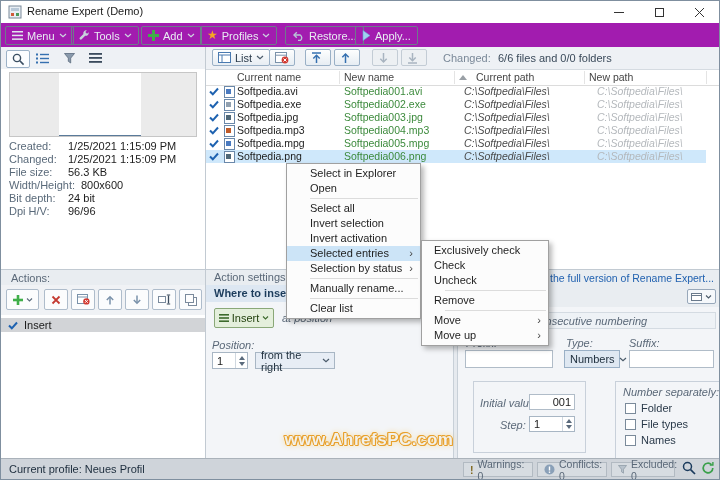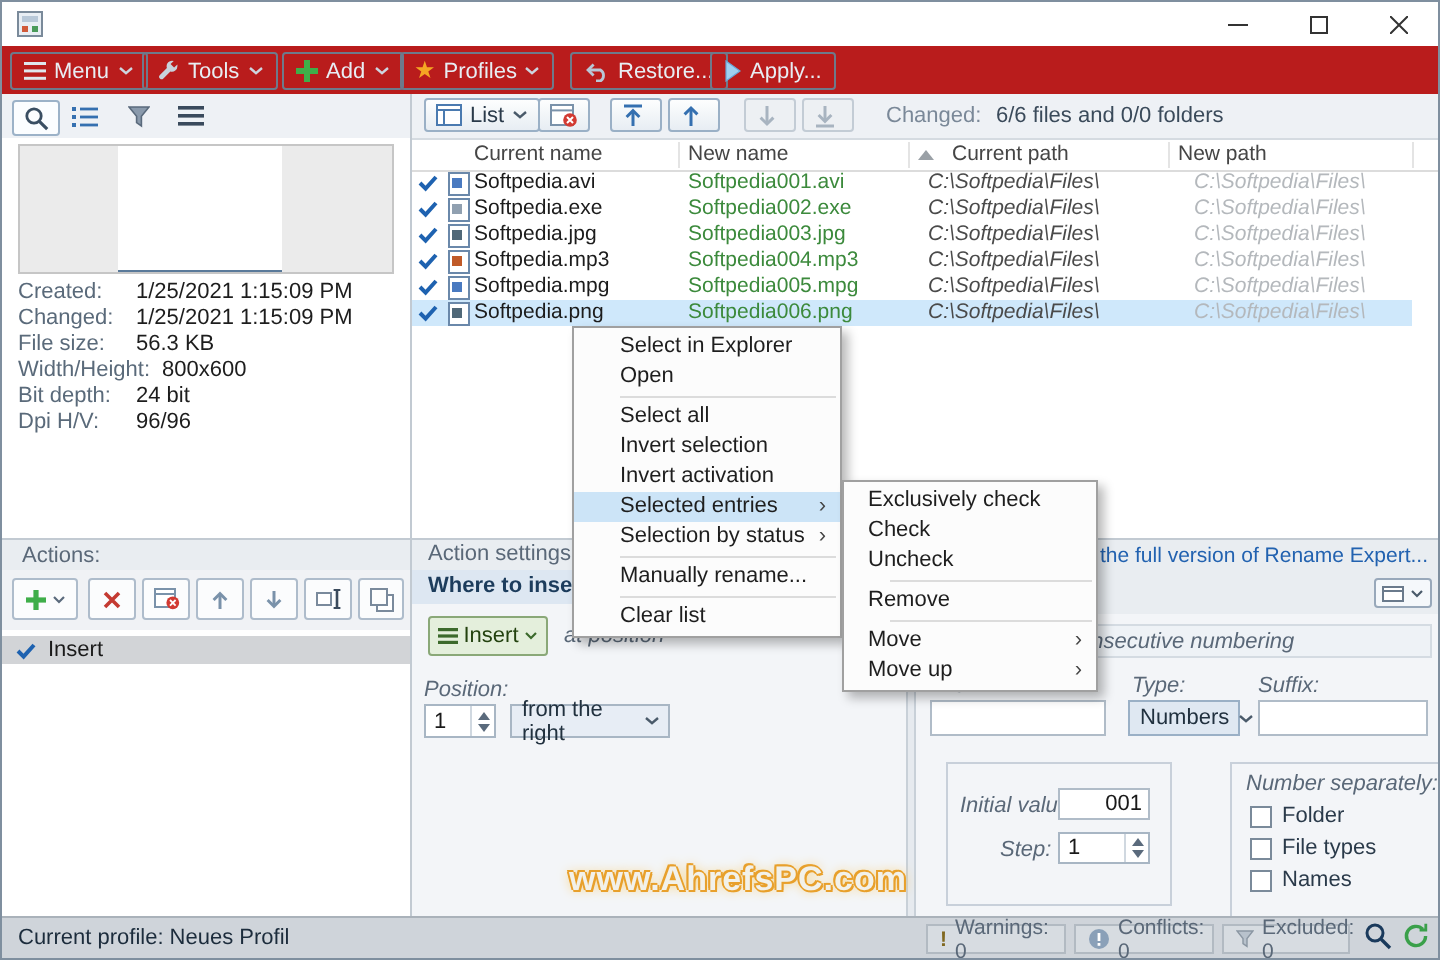--- a/index.html
+++ b/index.html
@@ -9,21 +9,21 @@
   .abs{position:absolute;}
   .nowrap{white-space:nowrap;}
   svg{display:block;}
 
   
   .titlebar{left:0;top:0;width:718px;height:22px;background:#ffffff;}
   .title-text{left:26px;top:4px;color:#1a1a1a;font-size:11px;}
   .win-btn{top:0;width:40px;height:22px;display:flex;align-items:center;justify-content:center;color:#333;}
 
   
-  .toolbar{left:0;top:22px;width:718px;height:24px;background:#b91c1c;border-bottom:1px solid #3e4a5a;}
+  .toolbar{left:0;top:22px;width:718px;height:24px;background:#a21caf;border-bottom:1px solid #3e4a5a;}
   .tb-btn{position:absolute;top:3px;height:17px;display:flex;align-items:center;gap:4px;
           padding:0 6px;border:1px solid #6e7a8b;border-radius:2px;color:#e8edf3;font-size:11px;}
   .chev{flex:0 0 auto;}
 
   
   .left-panel{left:0;top:46px;width:204px;height:411px;background:#fff;border-right:1px solid #c2cad2;}
   .lp-toolbar{left:0;top:0;width:204px;height:22px;background:#eef1f5;}
   .lp-ico{position:absolute;top:3px;width:22px;height:16px;display:flex;align-items:center;justify-content:center;}
   .lp-ico.sel{border:1px solid #9cb2c8;background:#fbfdff;border-radius:2px;}
   .preview{left:8px;top:25px;width:186px;height:63px;background:#ebebeb;border:1px solid #c6c6c6;}
@@ -124,20 +124,21 @@
 
   <div class="abs titlebar">
     <span class="abs" style="left:7px;top:4px;">
       <svg width="14" height="14">
           <rect x="1" y="1" width="12" height="12" fill="#e8eef4" stroke="#7a8a9a"></rect>
           <rect x="3" y="3" width="8" height="3" fill="#b8c8d8"></rect>
           <rect x="3" y="8" width="3" height="3" fill="#d05a3a"></rect>
           <rect x="8" y="8" width="3" height="3" fill="#4a9a5a"></rect>
         </svg>
     </span>
+    <span class="abs title-text nowrap">Rename Expert (Demo)</span>
     <div class="abs win-btn" style="right:80px;">
       <svg width="10" height="10">
           <line x1="0" y1="5.5" x2="10" y2="5.5" stroke="#333" stroke-width="1"></line>
         </svg>
     </div>
     <div class="abs win-btn" style="right:40px;">
       <svg width="9" height="9">
           <rect x="0.5" y="0.5" width="8" height="8" fill="none" stroke="#333"></rect>
         </svg>
     </div>

